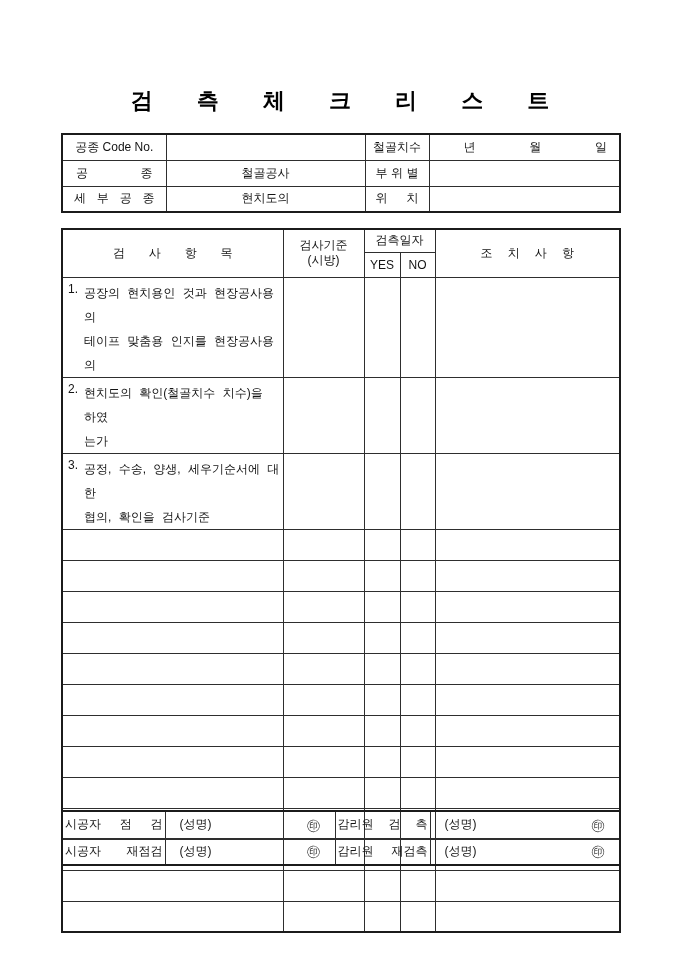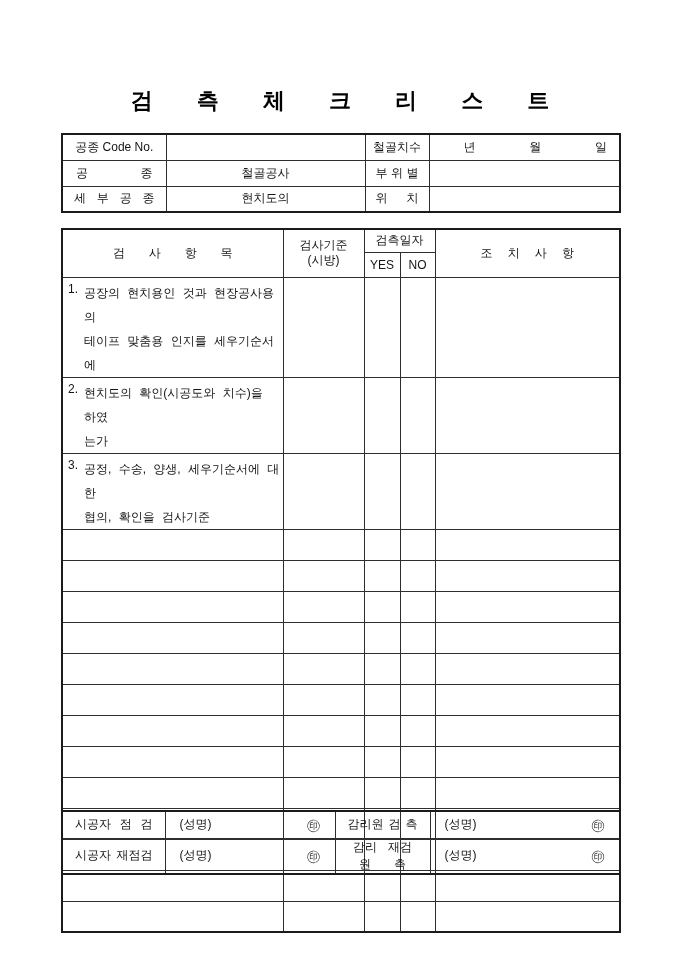--- a/index.html
+++ b/index.html
@@ -38,21 +38,21 @@
   .item-row td { height:36px; vertical-align:top; }
   .empty-row td { height:31px; }
   .item { display:flex; padding:3px 3px 0 5px; text-align:left; }
   .item .num { flex:0 0 16px; line-height:16px; }
   .item .txt { flex:1; }
   .item .ln { display:block; line-height:24px; word-spacing:4px; }
 
   
   .sign { left:61px; top:810px; width:558px; }
   .sign td { height:27px; }
-  .role .jst { padding:0 12px; }
+  .role .jst { padding:0 2px; }
   .namecell .jst { padding:0 14px; }
   .stamp { font-size:14px; line-height:14px; }
   .date .jst { padding:0 12px 0 34px; }
 </style>
 </head>
 <body>
 
 <div class="page">
 
   <div class="doc-title">검 측 체 크 리 스 트</div>
@@ -152,35 +152,35 @@
         <th>NO</th>
       </tr>
     </thead>
     <tbody>
       <tr class="item-row">
         <td>
           <div class="item">
             <span class="num">1.</span>
             <span class="txt">
               <span class="ln">공장의 현치용인 것과 현장공사용의</span>
-              <span class="ln">테이프 맞춤용 인지를 세우기순서에</span>
+              <span class="ln">테이프 맞춤용 인지를 현장공사용의</span>
             </span>
           </div>
         </td>
         <td></td>
         <td></td>
         <td></td>
         <td></td>
       </tr>
       <tr class="item-row">
         <td>
           <div class="item">
             <span class="num">2.</span>
             <span class="txt">
-              <span class="ln">현치도의 확인(시공도와 치수)을 하였</span>
+              <span class="ln">현치도의 확인(철골치수 치수)을 하였</span>
               <span class="ln">는가</span>
             </span>
           </div>
         </td>
         <td></td>
         <td></td>
         <td></td>
         <td></td>
       </tr>
       <tr class="item-row">

